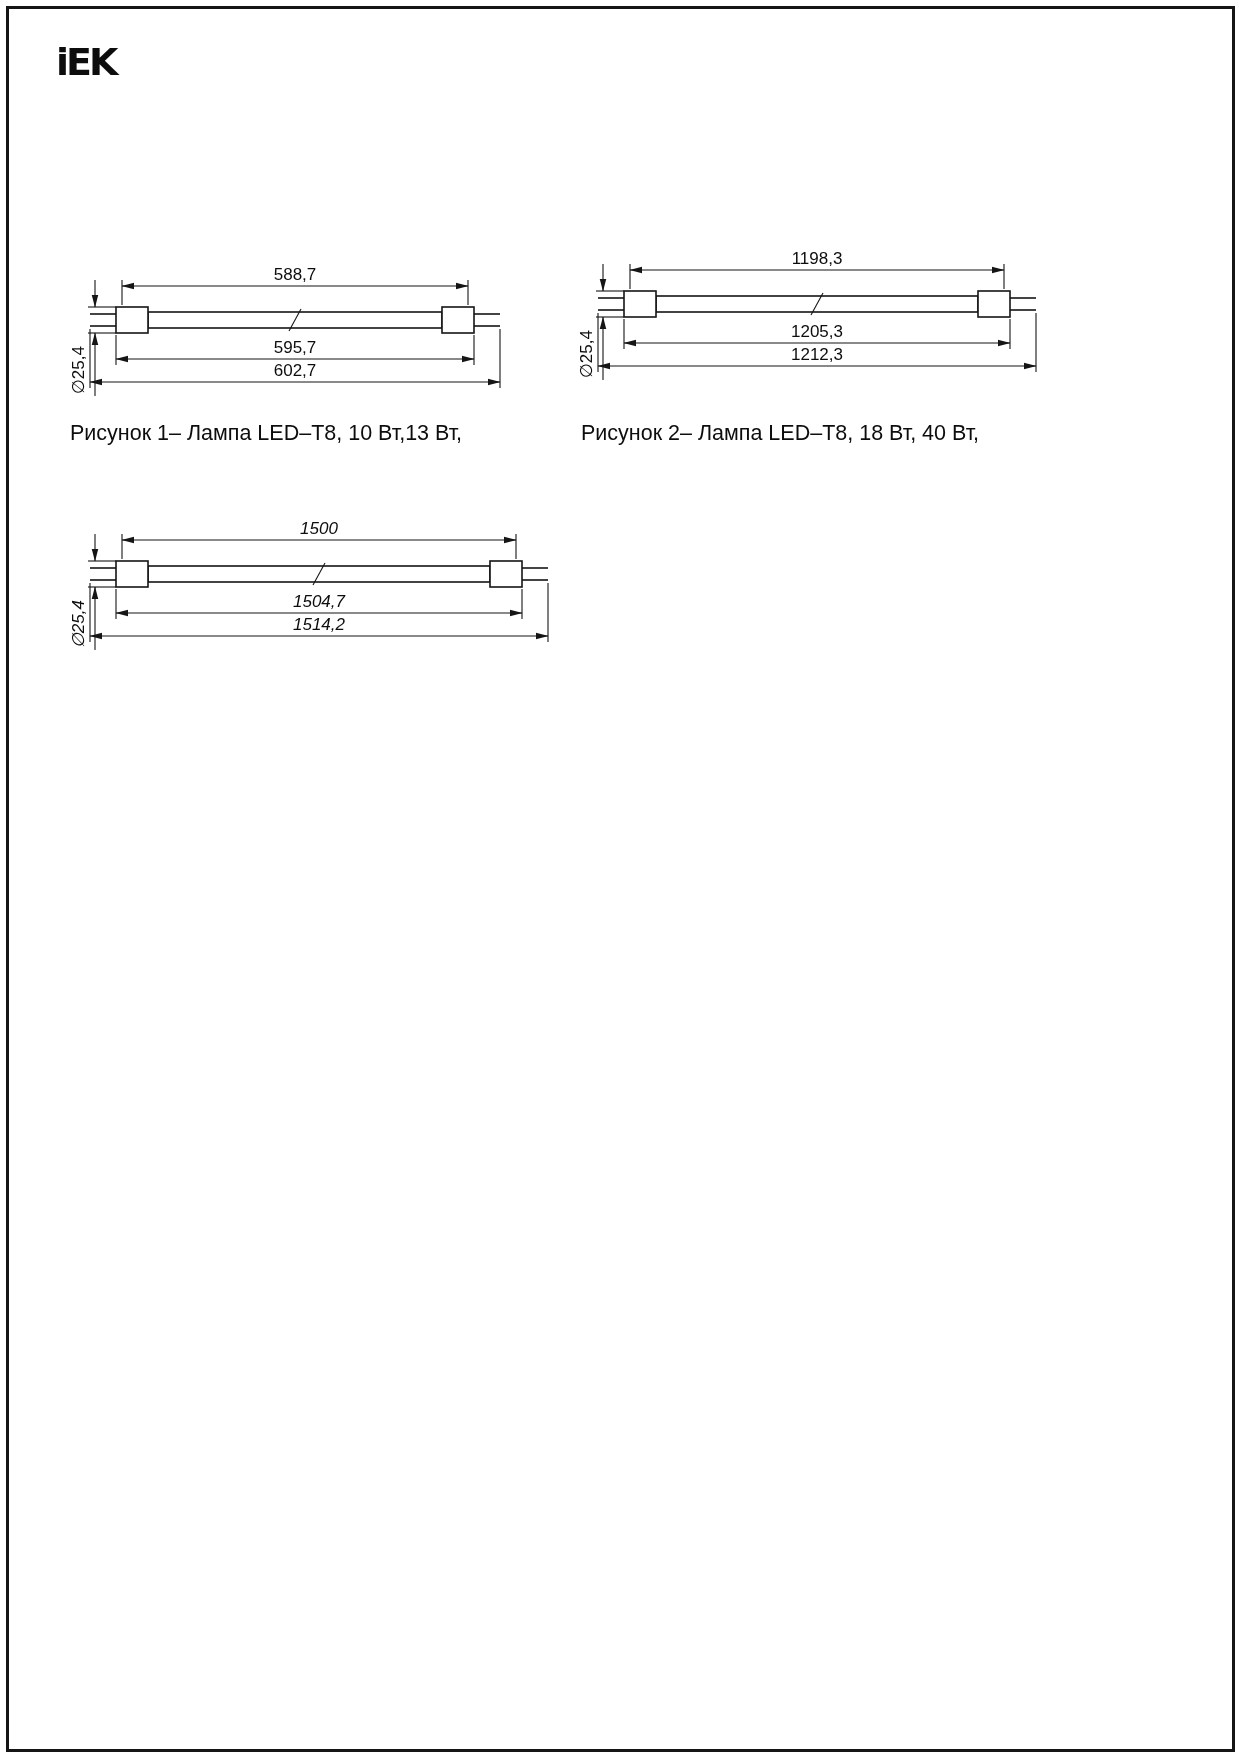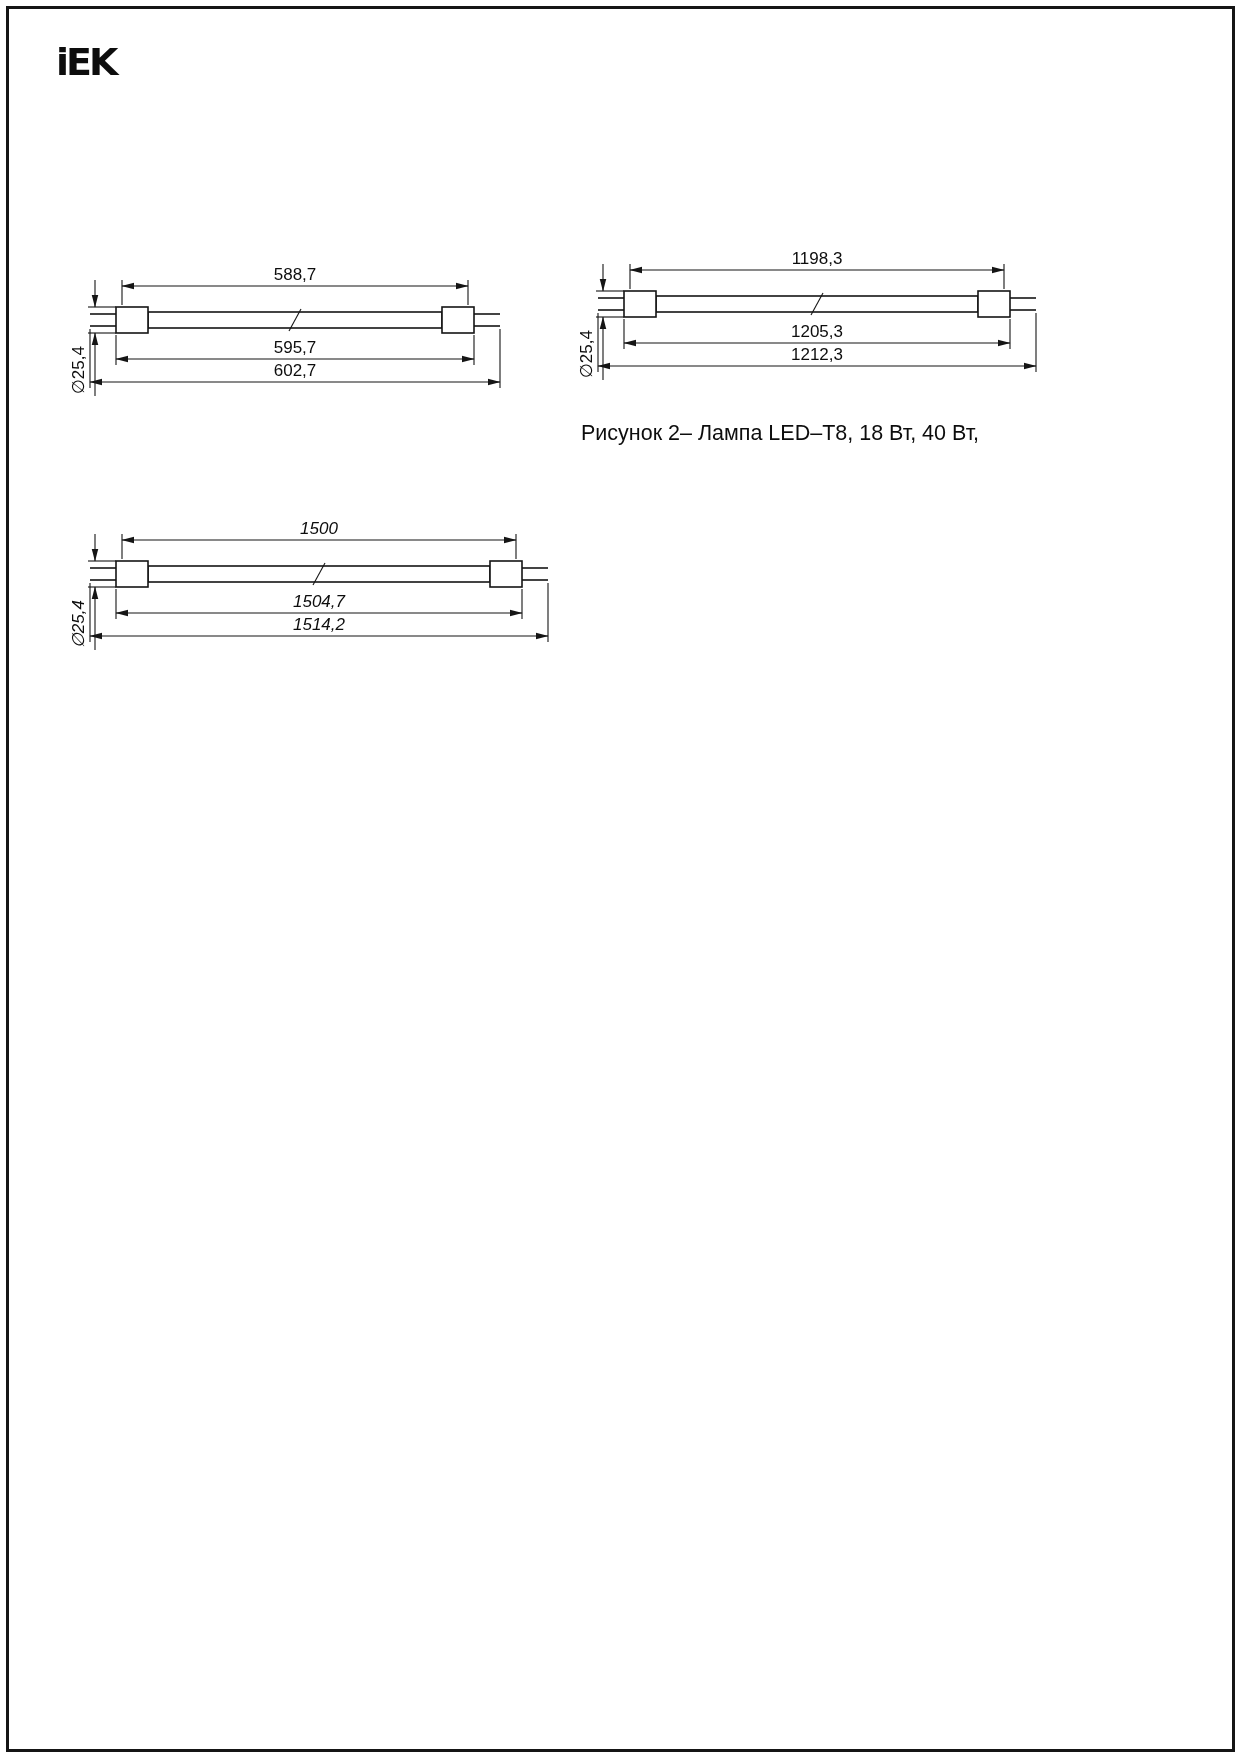--- a/index.html
+++ b/index.html
@@ -111,17 +111,18 @@
         <line class="dim" x1="32" y1="120" x2="490" y2="120" marker-start="url(#arr)" marker-end="url(#arr)"></line>
         <text class="dimlabel" x="261" y="114" text-anchor="middle">1514,2</text>
         <line class="ext" x1="30" y1="45" x2="58" y2="45"></line>
         <line class="ext" x1="30" y1="71" x2="58" y2="71"></line>
         <line class="dim" x1="37" y1="18" x2="37" y2="45" marker-end="url(#arr)"></line>
         <line class="dim" x1="37" y1="134" x2="37" y2="71" marker-end="url(#arr)"></line>
         <text class="dimlabel" transform="translate(26 108) rotate(-90)" text-anchor="middle">∅25,4</text>
       </svg></div>
 
   <div class="caption" id="cap0">
+    <div>Рисунок 1– Лампа LED–T8, 10 Вт,13 Вт,</div>
   </div>
   <div class="caption" id="cap1">
     <div>Рисунок 2– Лампа LED–T8, 18 Вт, 40 Вт,</div>
   </div>
 </div>
 
 </body></html>

